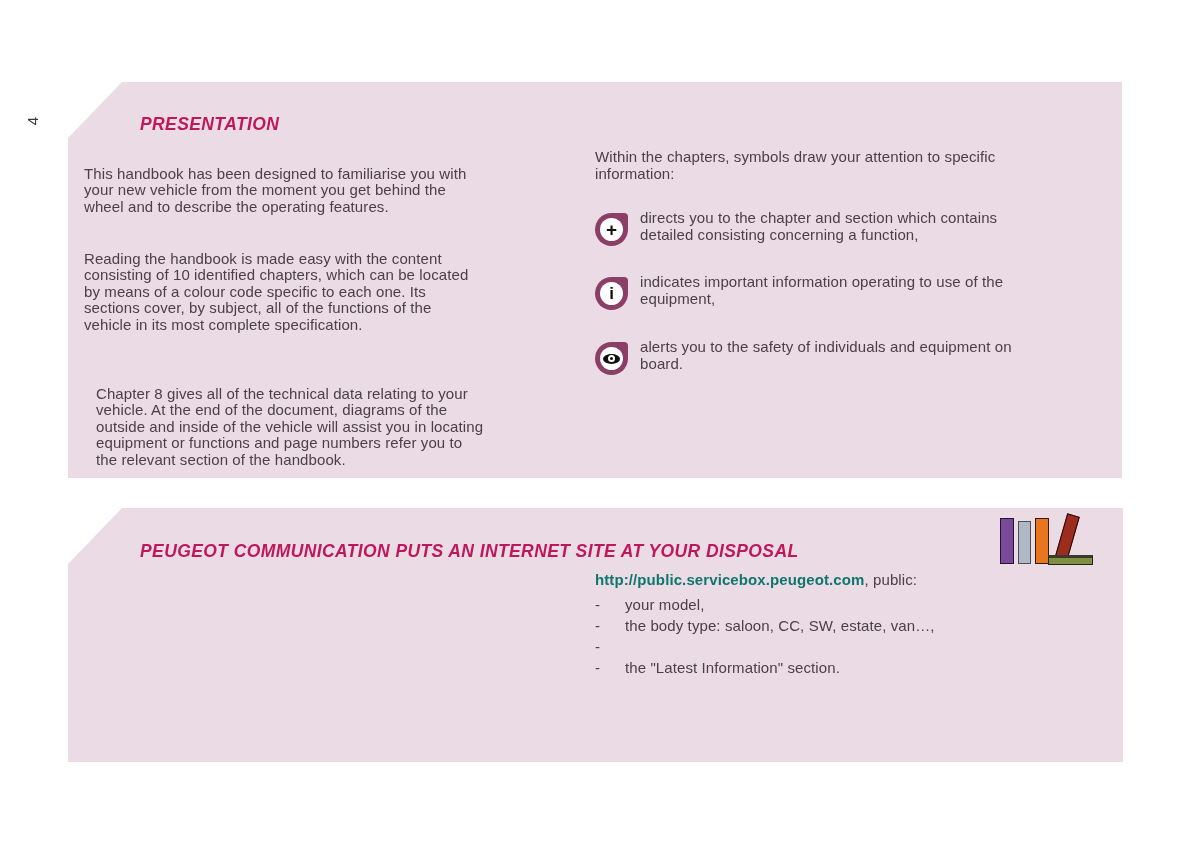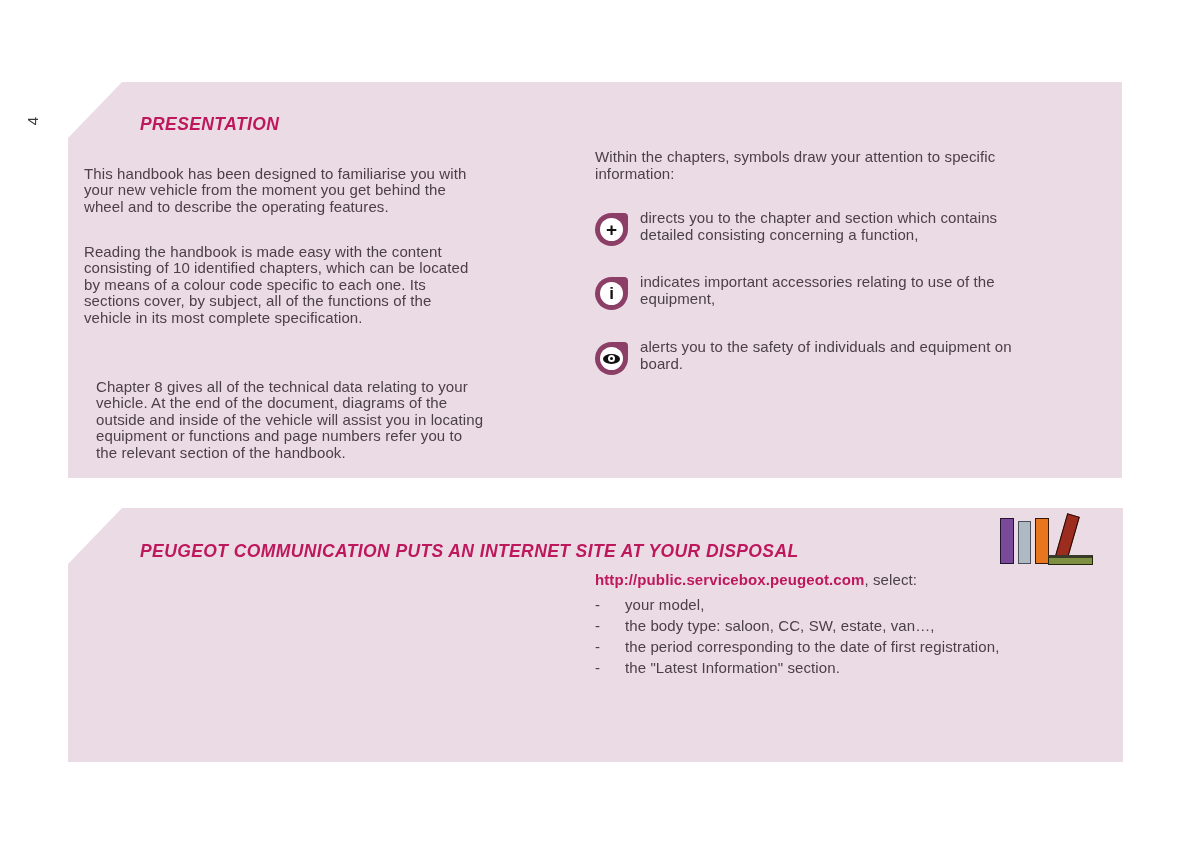--- a/index.html
+++ b/index.html
@@ -30,21 +30,21 @@
   }
   .body-text {
     font-size: 15px;
     line-height: 16.5px;
     letter-spacing: 0.1px;
     color: #4c4048;
     white-space: pre-line;
   }
   .col { position: absolute; }
   #pres-left { left: 16px; top: 67px; width: 500px; }
-  #pres-left .p2 { margin-top: 12px; }
+  #pres-left .p2 { margin-top: 19px; }
   #pres-left .p3 { margin-top: 36px; margin-left: 12px; }
   #pres-right-intro { left: 527px; top: 67px; width: 520px; }
   .symbol-row { position: absolute; left: 527px; width: 520px; }
   #symbol-row-1 { top: 128px; }
   #symbol-row-2 { top: 192px; }
   #symbol-row-3 { top: 257px; }
   .symbol-row .row-text { margin-left: 45px; }
   .pin {
     position: absolute; left: 0; top: 3px;
     width: 33px; height: 33px;
@@ -64,21 +64,21 @@
     display: flex; align-items: center; justify-content: center;
   }
   .eye-white {
     width: 7px; height: 7px; background: #ffffff; border-radius: 50%;
     display: flex; align-items: center; justify-content: center;
   }
   .eye-pupil { width: 3px; height: 3px; background: #111111; border-radius: 50%; }
   #comm-left { left: 16px; top: 65px; width: 505px; }
   #comm-right { left: 527px; top: 63px; width: 545px; }
   .url-line { font-size: 15px; line-height: 17px; letter-spacing: 0.1px; }
-  .url-line .url { font-weight: bold; color: #be185d; text-align: right; }
+  .url-line .url { font-weight: bold; color: #0f766e; text-align: right; }
   .select-list { margin-top: 6px; }
   .select-item { display: flex; font-size: 15px; line-height: 21px; letter-spacing: 0.1px; }
   .select-item .dash { width: 30px; flex: 0 0 30px; }
   #page-number {
     position: absolute; left: 18px; top: 106px; width: 30px; height: 30px;
     transform: rotate(-90deg);
     font-size: 15px; color: #3c353b; text-align: center; line-height: 30px;
   }
   
   #books { position: absolute; left: 930px; top: 2px; width: 96px; height: 56px; }
@@ -126,21 +126,21 @@
         <span class="pin-inner">+</span>
       </span>
       <div class="body-text row-text">directs you to the chapter and section which contains
 detailed consisting concerning a function,</div>
     </div>
 
     <div class="symbol-row" id="symbol-row-2">
       <span class="pin">
         <span class="pin-inner info">i</span>
       </span>
-      <div class="body-text row-text">indicates important accessories relating to use of the
+      <div class="body-text row-text">indicates important information operating to use of the
 equipment,</div>
     </div>
 
     <div class="symbol-row" id="symbol-row-3">
       <span class="pin">
         <span class="pin-inner">
           <span class="eye-outer">
               <span class="eye-white">
                 <span class="eye-pupil"></span>
               </span>
@@ -161,34 +161,33 @@
       <div class="book book-purple"></div>
       <div class="book book-blue"></div>
       <div class="book book-orange"></div>
       <div class="book book-lean"></div>
       <div class="book book-flat"></div>
     </div>
 
 
     <div class="col" id="comm-right">
       <div class="url-line">
-        <span class="url">http://public.servicebox.peugeot.com</span><span>, select:</span>
+        <span class="url">http://public.servicebox.peugeot.com</span><span>, public:</span>
       </div>
       <div class="select-list">
         <div class="select-item">
           <span class="dash">-</span>
           <span>your model,</span>
         </div>
         <div class="select-item">
           <span class="dash">-</span>
           <span>the body type: saloon, CC, SW, estate, van…,</span>
         </div>
         <div class="select-item">
           <span class="dash">-</span>
-          <span>the period corresponding to the date of first registration,</span>
         </div>
         <div class="select-item">
           <span class="dash">-</span>
           <span>the "Latest Information" section.</span>
         </div>
       </div>
     </div>
 
   </section>
 

